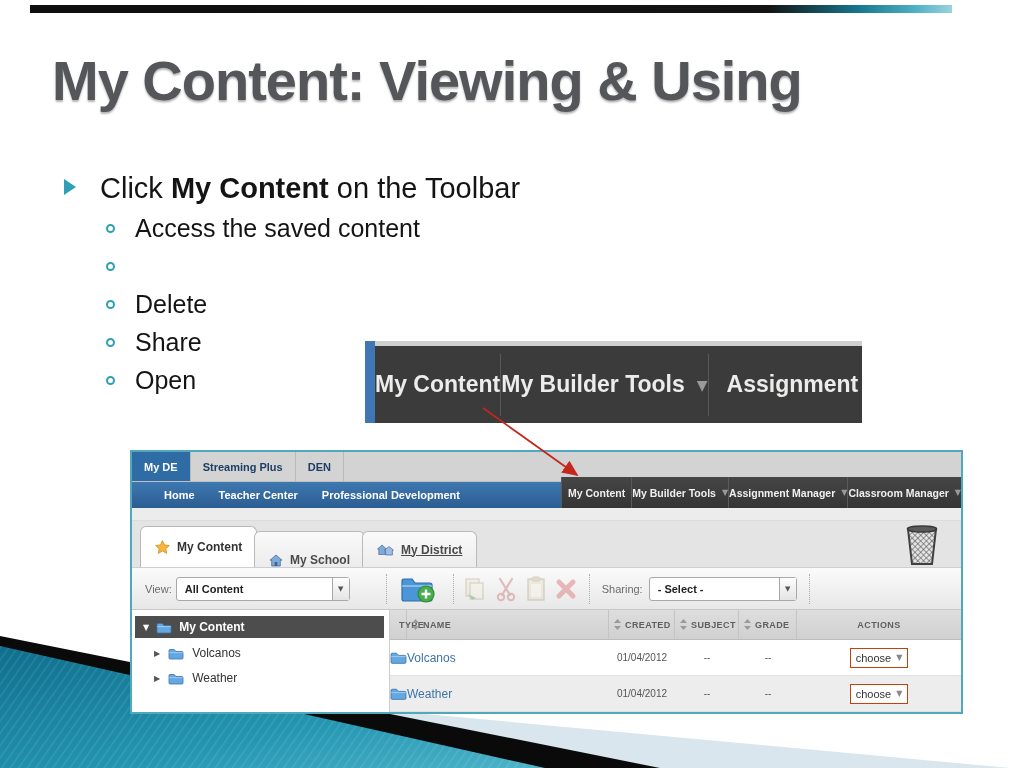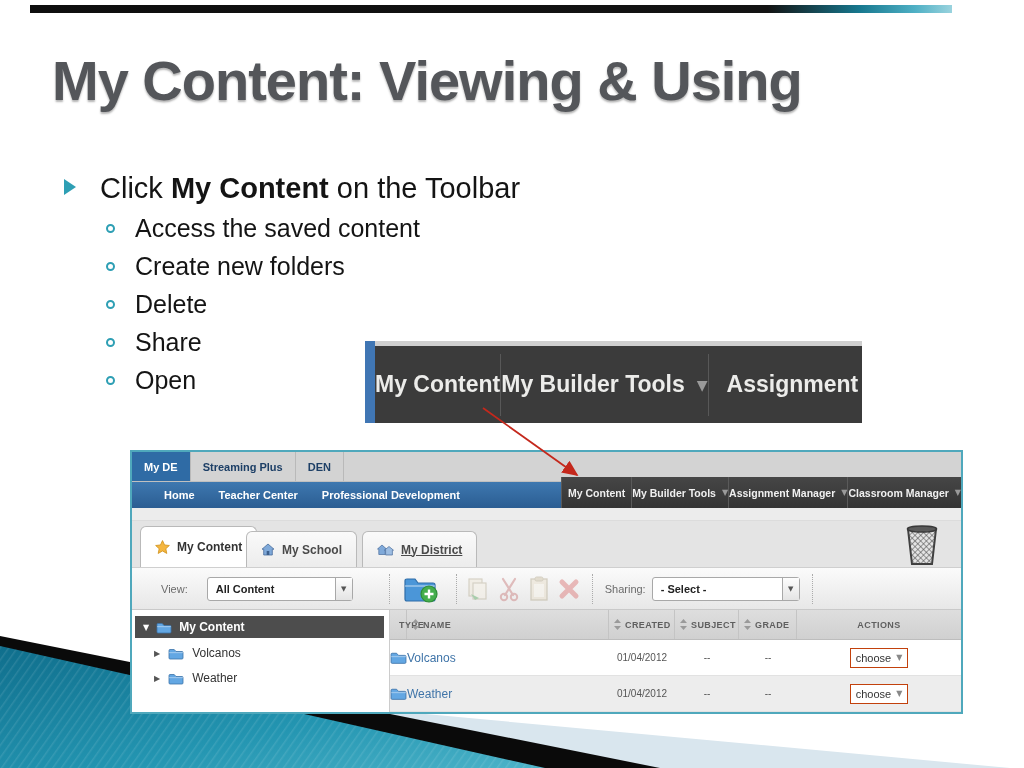--- a/index.html
+++ b/index.html
@@ -52,24 +52,24 @@
     background:linear-gradient(#464646,#343434); display:flex; align-items:stretch; }
   .nd-item { flex:1; display:flex; align-items:center; justify-content:center; gap:6px;
     font-size:10.5px; font-weight:bold; color:#f0f0f0; border-left:1px solid #5a5a5a; white-space:nowrap; }
   .nd-caret { color:#9a9a9a; font-size:8px; font-family:"DejaVu Sans",sans-serif; }
   .gapstrip { height:13px; background:#ececec; border-bottom:1px solid #dcdcdc; }
   .ctabs { height:47px; background:#e4e4e4; position:relative; border-bottom:1px solid #cfcfcf; }
   .ctab { position:absolute; bottom:0; height:36px; background:linear-gradient(#fafafa,#ececec);
     border:1px solid #b9b9b9; border-bottom:none; border-radius:6px 6px 0 0; display:flex; align-items:center;
     gap:7px; padding:0 14px; font-size:12px; font-weight:bold; color:#4a4a4a; }
   .ctab.active { background:#fff; height:41px; color:#333; }
-  .ctab.t1 { left:8px; } .ctab.t2 { left:114px; } .ctab.t3 { left:230px;text-decoration:underline; }
+  .ctab.t1 { left:8px; } .ctab.t2 { left:122px;align-items:flex-end; } .ctab.t3 { left:230px;text-decoration:underline; }
   .trash { position:absolute; right:20px; top:3px; }
   .apptoolbar { height:42px; background:linear-gradient(#fbfbfb,#e7e7e7); border-bottom:1px solid #c9c9c9;
-    display:flex; align-items:center;padding-left:16px; }
+    display:flex; align-items:center; }
   .tsep { width:0; height:30px; border-left:1px dotted #ababab; flex:0 0 auto; }
   .tlbl { font-size:11px; color:#6b6b6b; flex:0 0 auto; }
   .sel { background:#fff; border:1px solid #a8a8a8; border-radius:3px; height:24px; display:flex;
     align-items:stretch; flex:0 0 auto; }
   .sel .txt { flex:1; display:flex; align-items:center; padding:0 8px; font-size:11px; font-weight:bold; color:#222; }
   .sel .arrbox { width:17px; border-left:1px solid #a8a8a8; display:flex; align-items:center; justify-content:center;
     font-size:7px; color:#555; background:linear-gradient(#fdfdfd,#e4e4e4); font-family:"DejaVu Sans",sans-serif; }
   .icons-faded { display:flex; align-items:center; gap:5px; }
   .main { display:flex; height:102px; background:#fff; }
   .tree { width:258px; border-right:1px solid #ccc; position:relative; }
@@ -129,21 +129,20 @@
     <span class="bullet1-text"><span>Click </span><b>My Content</b><span> on the Toolbar</span></span>
   </div>
 
   <ul class="subs">
     <li>
         <span class="ring"></span>
         <span>Access the saved content</span>
       </li>
     <li>
         <span class="ring"></span>
-        <span>Create new folders</span>
       </li>
     <li>
         <span class="ring"></span>
         <span>Delete</span>
       </li>
     <li>
         <span class="ring"></span>
         <span>Share</span>
       </li>
     <li>
@@ -250,21 +249,21 @@
             </pattern>
         </defs>
         <path d="M5 5 H33 L29 40 H9 Z" fill="url(#mesh1)" stroke="#3f3f3f" stroke-width="2"></path>
         <path d="M5 5 H33 L29 40 H9 Z" fill="url(#mesh2)"></path>
         <ellipse cx="19" cy="5" rx="14.5" ry="3" fill="#5a5a5a" stroke="#393939" stroke-width="1.5"></ellipse>
       </svg>
     </div>
 
     <div class="apptoolbar">
       <span class="tlbl" style="margin-left:13px">View:</span>
-      <div class="sel" style="margin-left:19px;width:146px">
+      <div class="sel" style="margin-left:4px;width:174px">
         <span class="txt">All Content</span>
         <span class="arrbox">▼</span>
       </div>
       <div class="tsep" style="margin-left:36px"></div>
       <svg width="36" height="30" viewBox="0 0 36 30" style="margin-left:13px">
         <path d="M2 7 Q2 5 4 5 H12 L15 9 H30 Q32 9 32 11 V25 Q32 27 30 27 H4 Q2 27 2 25 Z" fill="#4b96d8" stroke="#2f6da8" stroke-width="1.2"></path>
         <path d="M2 11 H32 V13 H2 Z" fill="rgba(255,255,255,0.35)"></path>
         <circle cx="26" cy="20" r="8" fill="#45ae4d" stroke="#2e8d36" stroke-width="1.2"></circle>
         <path d="M26 15.5 V24.5 M21.5 20 H30.5" stroke="#fff" stroke-width="2.4"></path>
       </svg>

